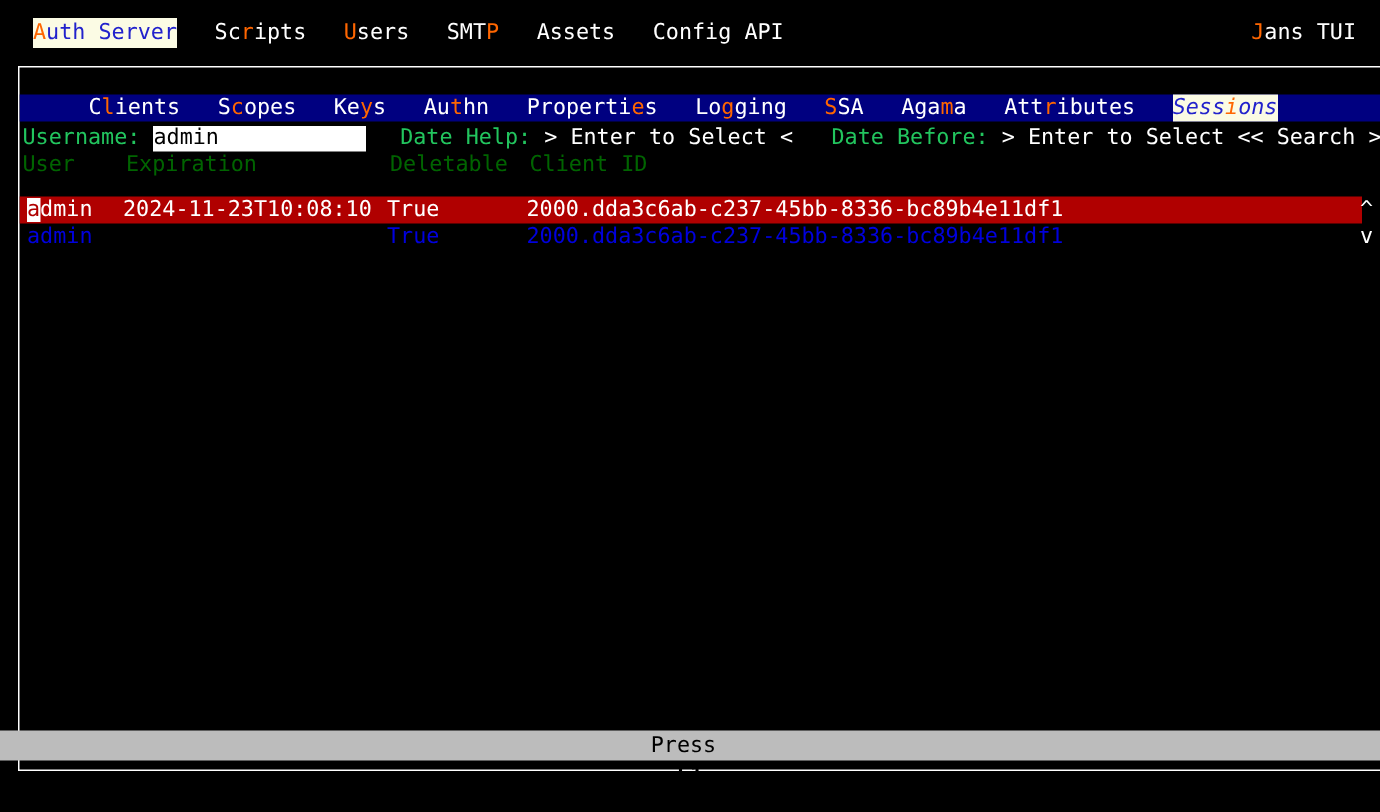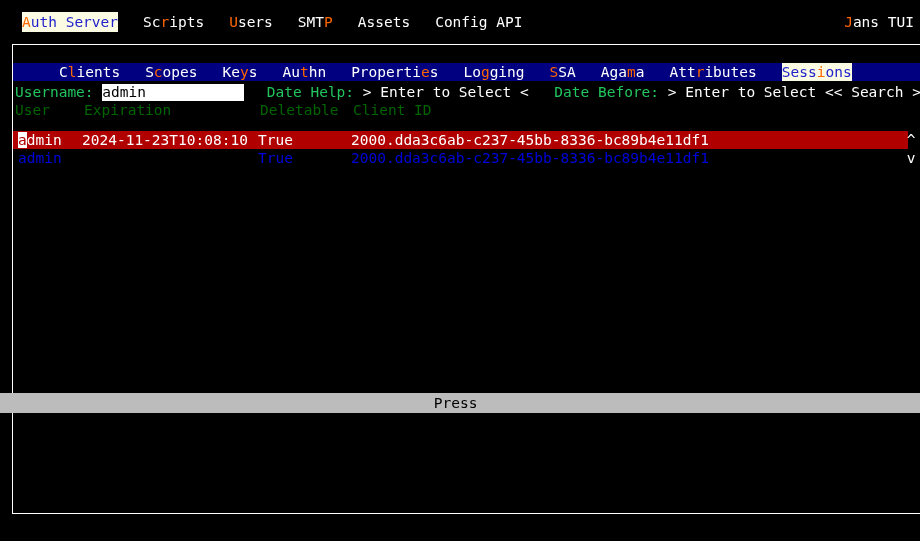--- a/index.html
+++ b/index.html
@@ -12,21 +12,21 @@
     height: 541px;
     overflow: hidden;
     font-family: "DejaVu Sans Mono", "Liberation Mono", monospace;
     font-size: 14.5px;
     line-height: 18px;
     -webkit-font-smoothing: none;
   }
   .screen {
     position: relative;
     width: 920px;
-    height: 413px;
+    height: 507px;
     background: #000000;
     border-radius: 29px;
   }
 
   
   .menubar {
     position: absolute;
     left: 0; top: 10px;
     width: 920px;
     height: 24px;
@@ -43,21 +43,21 @@
   }
   .menu-item.active {
     background: #fbfbe4;
     color: #2222cc;
   }
   .hot { color: #ff6600; }
   .menu-item.active .hot { color: #ff6600; }
   .menu-gap-1 { width: 22px; }
   .menu-gap { width: 25px; }
   .menubar-spacer { flex: 1 1 auto; }
-  .brand { color: #ffffff; white-space: pre; padding-right: 6px; }
+  .brand { color: #ffffff; white-space: pre; padding-right: 16px; }
 
   
   .frame {
     position: absolute;
     left: 12px;
     top: 44px;
     width: 912px;
     height: 470px;
     border: 1px solid #ffffff;
     box-sizing: border-box;
@@ -77,20 +77,21 @@
     white-space: pre;
     color: #ffffff;
   }
   .subtab {
     white-space: pre;
     color: #ffffff;
   }
   .subtab.active {
     background: #fbfbe4;
     color: #2222cc;
+    font-style: italic;
   }
   .lead-gap { width: 46px; }
   .tab-gap { width: 25px; }
 
   
   .filterrow {
     position: absolute;
     left: 2px; top: 38px;
     width: 906px;
     height: 18px;

